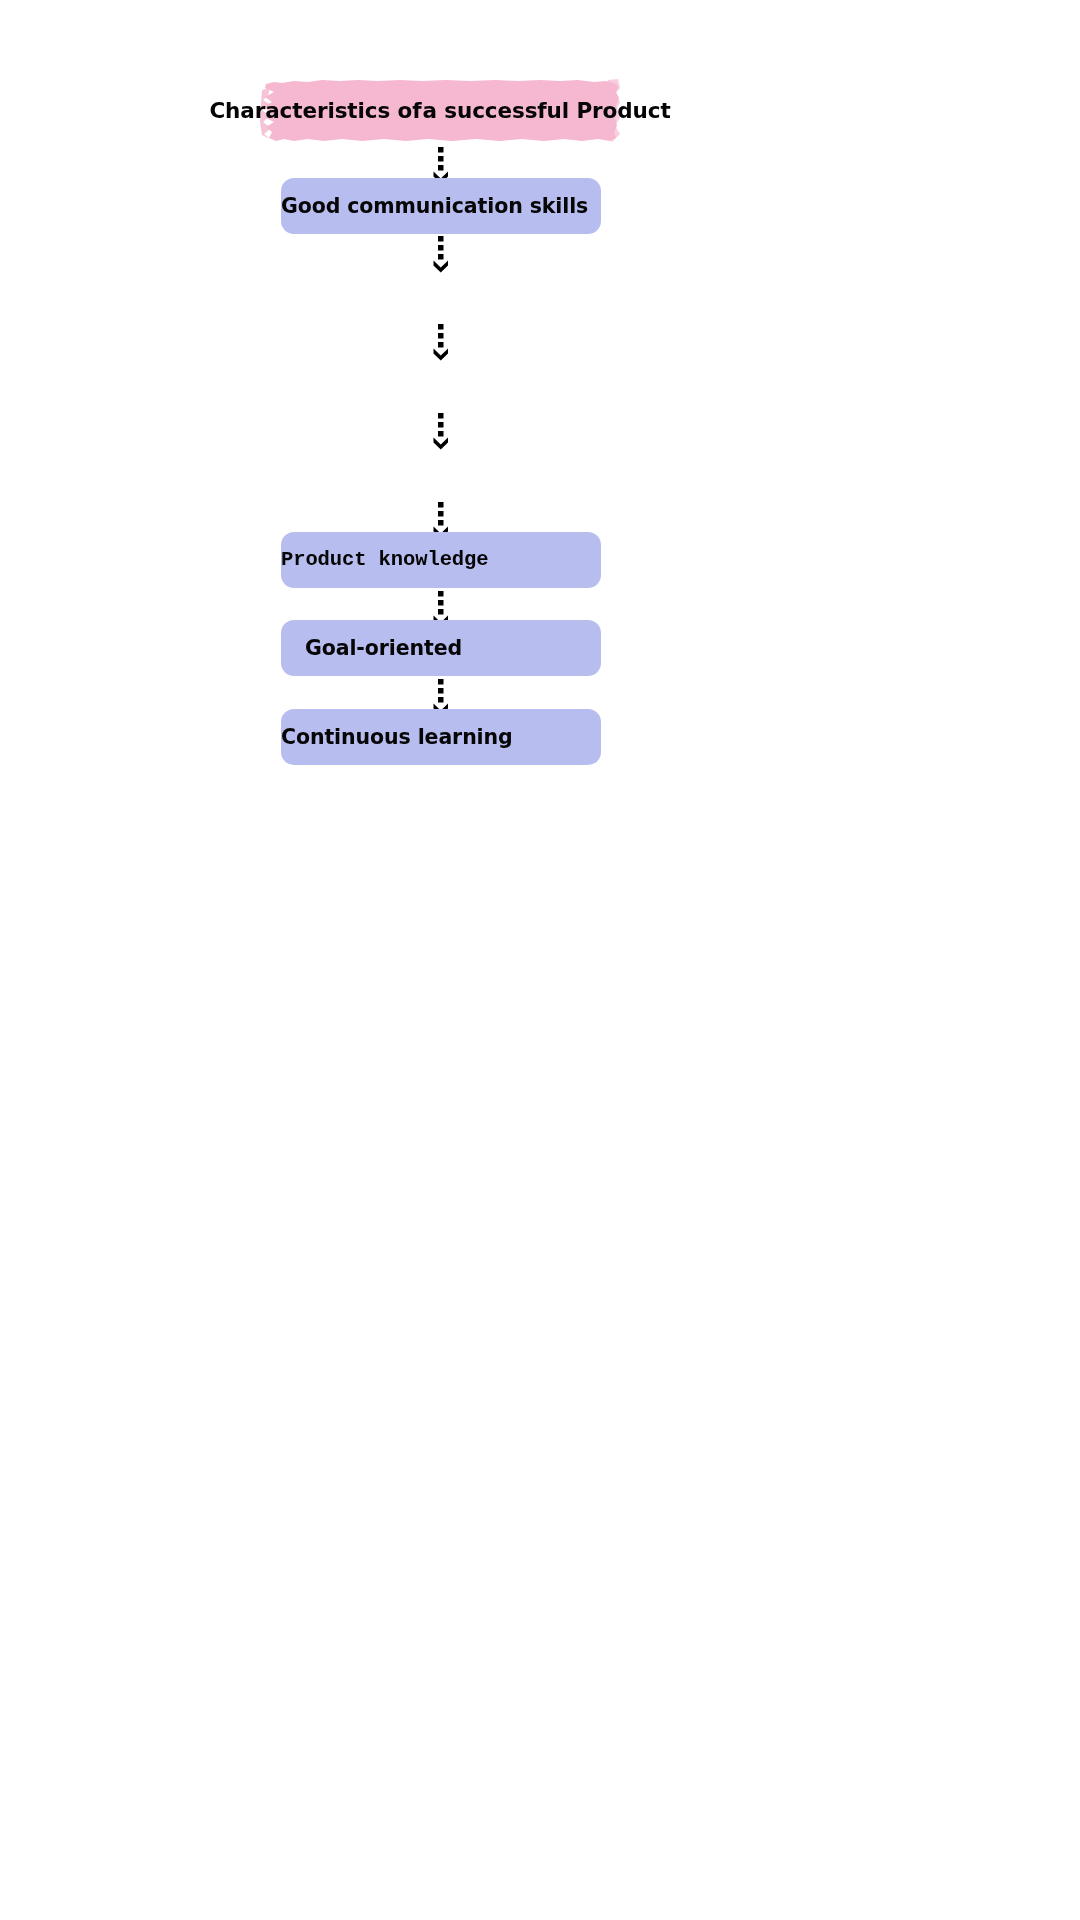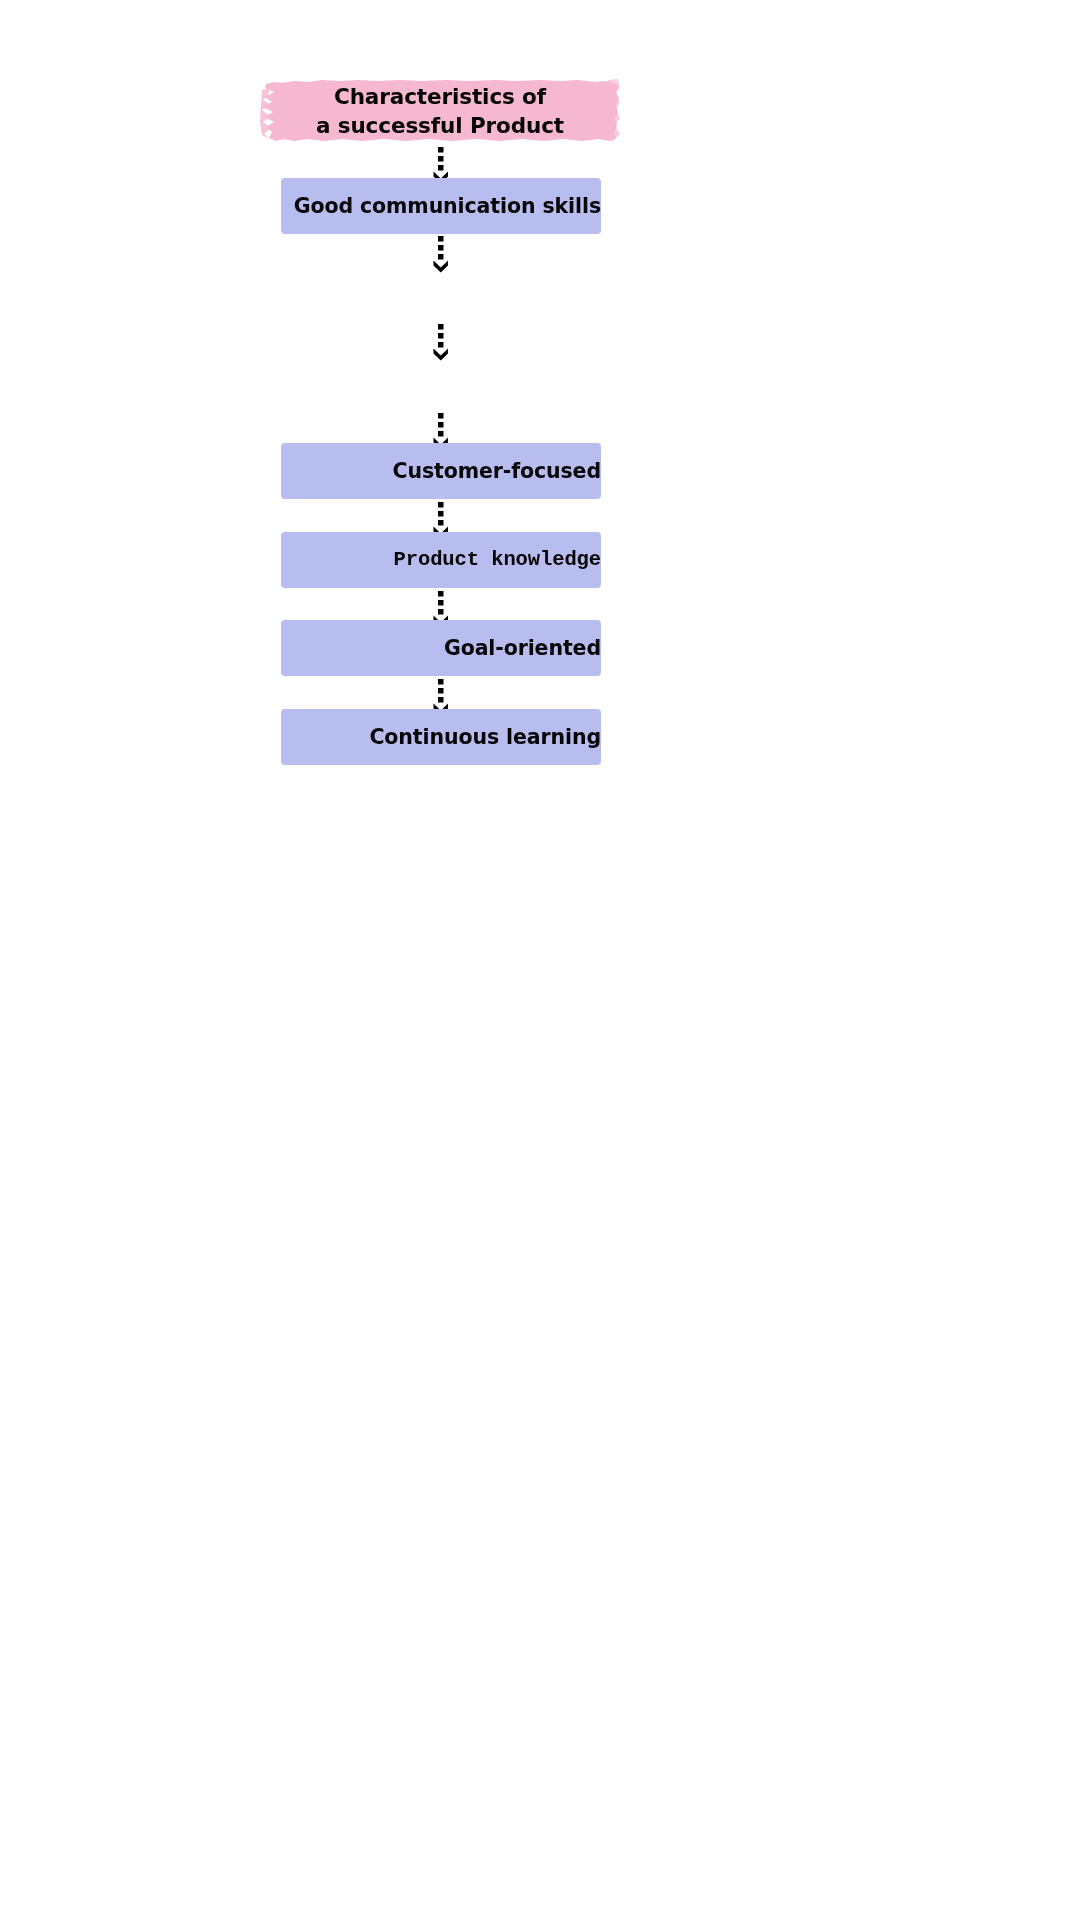--- a/index.html
+++ b/index.html
@@ -40,21 +40,21 @@
     height: 78px;
     display: block;
   }
   .title-text {
     position: absolute;
     left: 0;
     top: 0;
     width: 360px;
     height: 78px;
     display: flex;
-    flex-direction: column;
+    flex-direction: row;
     align-items: center;
     justify-content: center;
     gap: 1px;
     z-index: 2;
     pointer-events: none;
   }
   .title-line {
     font-size: 21.5px;
     font-weight: 700;
     color: #050505;
@@ -63,24 +63,24 @@
     white-space: nowrap;
   }
 
   
   .node {
     position: absolute;
     left: 281px;
     width: 320px;
     height: 56px;
     background: #b8bdf0;
-    border-radius: 4px;
+    border-radius: 13px;
     display: flex;
     align-items: center;
-    justify-content: flex-end;
+    justify-content: flex-start;
     box-sizing: border-box;
   }
   .node-label {
     font-size: 20.5px;
     font-weight: 700;
     color: #060606;
     letter-spacing: -0.1px;
     line-height: 1.2;
     white-space: nowrap;
     text-align: center;
@@ -179,23 +179,20 @@
     <svg viewBox="0 0 28 40" aria-hidden="true">
       <g fill="#000000">
         <rect x="11" y="2" width="5.5" height="5.5"></rect>
         <rect x="11" y="11" width="5.5" height="5.5"></rect>
         <rect x="11" y="20" width="5.5" height="5.5"></rect>
       </g>
       <path d="M 6.5,26.5 L 13.75,33.5 L 21,26.5 L 21,31.5 L 13.75,38.5 L 6.5,31.5 Z" fill="#000000"></path>
     </svg>
   </div>
 
-  <div class="node" style="top:443px;">
-    <span class="node-label">Customer-focused</span>
-  </div>
 
   <div class="connector" style="top:500px;">
     <svg viewBox="0 0 28 40" aria-hidden="true">
       <g fill="#000000">
         <rect x="11" y="2" width="5.5" height="5.5"></rect>
         <rect x="11" y="11" width="5.5" height="5.5"></rect>
         <rect x="11" y="20" width="5.5" height="5.5"></rect>
       </g>
       <path d="M 6.5,26.5 L 13.75,33.5 L 21,26.5 L 21,31.5 L 13.75,38.5 L 6.5,31.5 Z" fill="#000000"></path>
     </svg>

